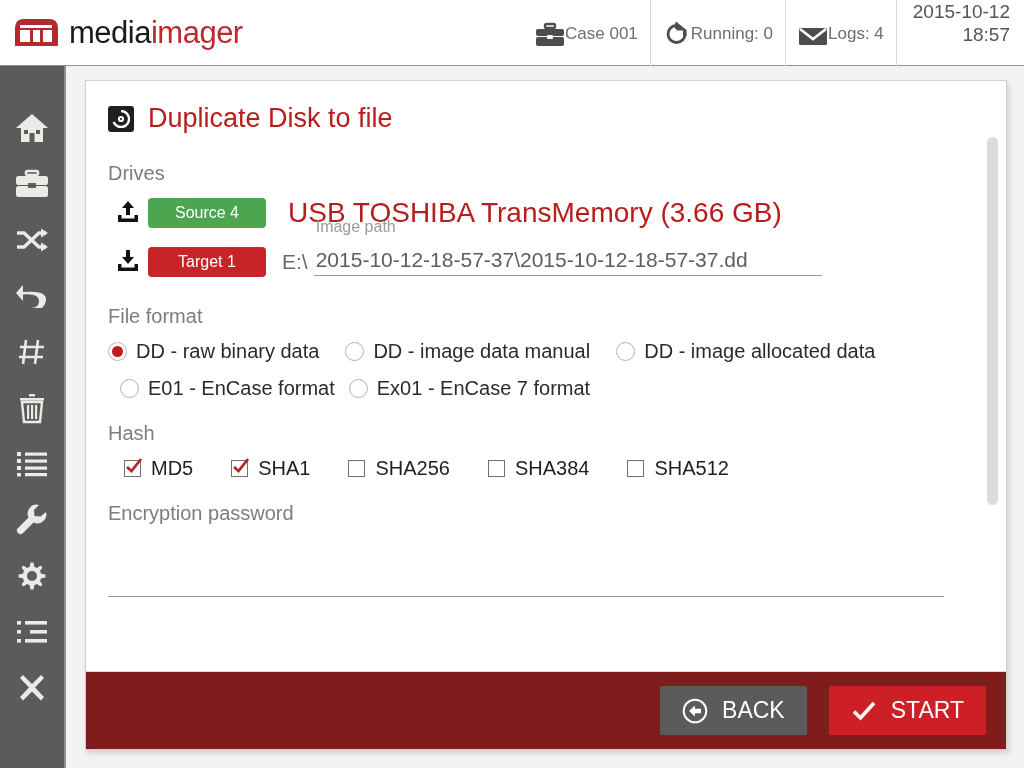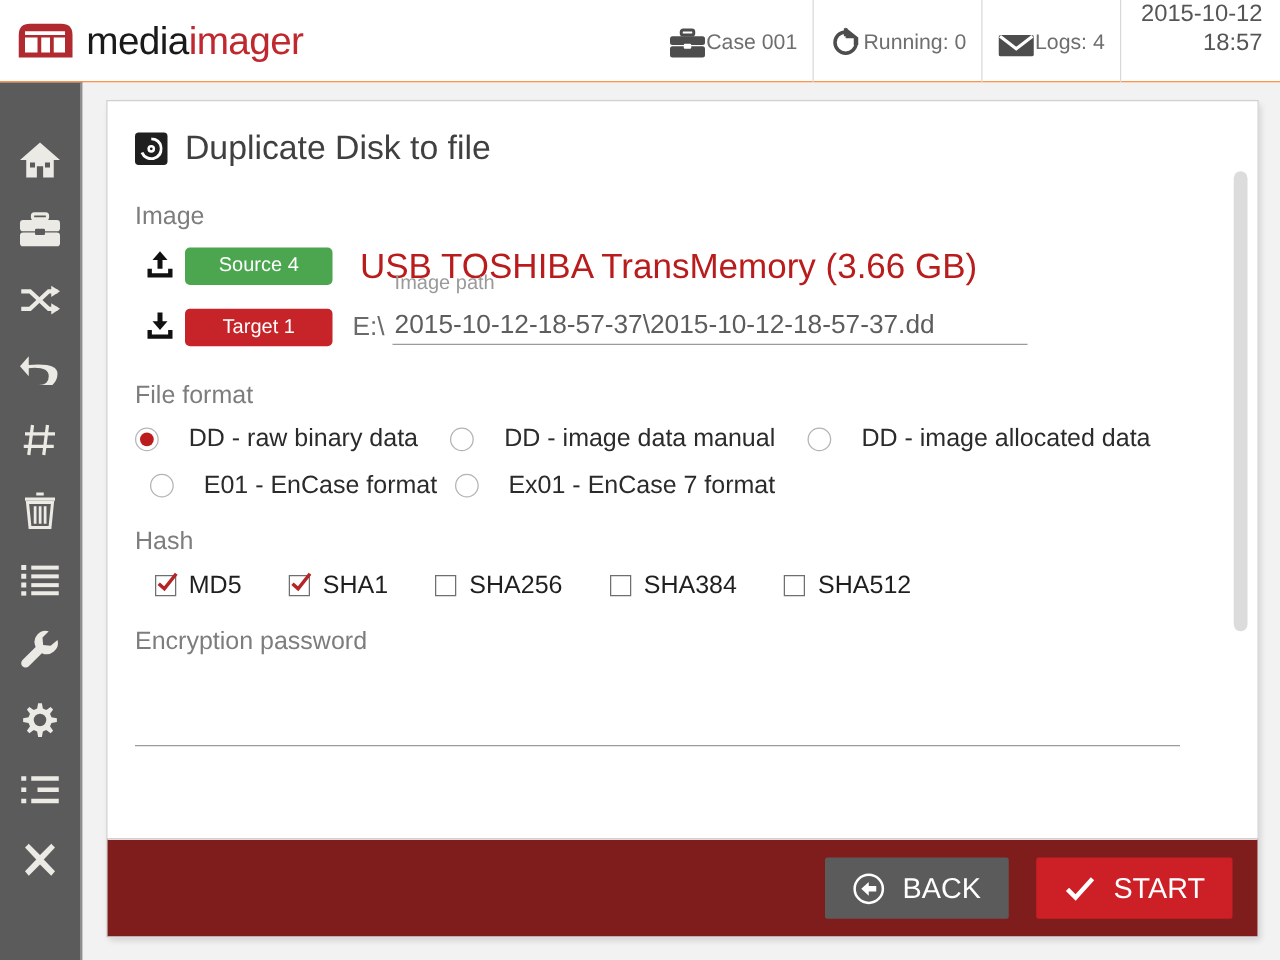--- a/index.html
+++ b/index.html
@@ -64,21 +64,21 @@
     box-shadow: 2px 3px 5px rgba(0,0,0,0.14);
     display: flex; flex-direction: column;
   }
   .dlg-body { position: relative; flex: 1 1 auto; overflow: hidden; padding: 18px 26px 0 22px; }
 
   .dlg-title { display: flex; align-items: center; margin: 4px 0 0 0; }
   .dlg-title .t-icon {
     width: 26px; height: 26px; background: #1f1f1f; border-radius: 3px;
     display: flex; align-items: center; justify-content: center; margin-right: 14px;
   }
-  .dlg-title .t-text { font-size: 27px; color: #404040; font-weight: 400; }
+  .dlg-title .t-text { font-size: 27px; color: #b91c1c; font-weight: 400; }
 
   .sec-label { font-size: 20px; color: #7d7d7d; margin-top: 28px; }
   .sec-label.tight { margin-top: 22px; }
 
   .drive-row { display: flex; align-items: center; margin-top: 12px; }
   .drive-icon { width: 40px; display: flex; justify-content: center; align-items: center; }
   .badge {
     display: inline-flex; align-items: center; justify-content: center;
     height: 30px; min-width: 118px; padding: 0 12px;
     border-radius: 4px; color: #fff; font-size: 16px;
@@ -107,21 +107,21 @@
   .opt { display: flex; align-items: center; margin-right: 26px; }
   .radio {
     width: 19px; height: 19px; border: 1px solid #b3b3b3; border-radius: 50%;
     background: #fff; position: relative; flex: none;
   }
   .radio.on { border-color: #b7b7b7; }
   .radio.on::after {
     content: ""; position: absolute; left: 3px; top: 3px;
     width: 11px; height: 11px; border-radius: 50%; background: #bb1d1d;
   }
-  .opt-label { font-size: 20px; color: #2b2b2b; margin-left: 24px; white-space: nowrap; }
+  .opt-label { font-size: 20px; color: #2b2b2b; margin-left: 9px; white-space: nowrap; }
 
   .hash-row { display: flex; align-items: center; margin-top: 12px; padding-left: 16px; }
   .hopt { display: flex; align-items: center; margin-right: 38px; }
   .cbox {
     width: 17px; height: 17px; border: 1px solid #6f6f6f; background: #fff;
     position: relative; flex: none;
   }
   .cbox .tick { position: absolute; left: -1px; top: -5px; }
   .hopt-label { font-size: 20px; color: #1f1f1f; margin-left: 10px; white-space: nowrap; }
 
@@ -348,21 +348,21 @@
           <span class="t-icon">
             <svg width="18" height="18" viewBox="0 0 18 18">
               <path d="M9 1 A8 8 0 1 1 1.6 12" fill="none" stroke="#ffffff" stroke-width="2.4"></path>
               <circle cx="9" cy="9" r="3.1" fill="#ffffff"></circle>
               <circle cx="9" cy="9" r="1.1" fill="#1f1f1f"></circle>
             </svg>
           </span>
           <span class="t-text">Duplicate Disk to file</span>
         </div>
 
-        <div class="sec-label">Image</div>
+        <div class="sec-label">Drives</div>
 
         <div class="drive-row">
           <span class="drive-icon">
             <svg width="26" height="26" viewBox="0 0 26 26">
               <path d="M13 1 L19 8 L15 8 L15 15 L11 15 L11 8 L7 8 Z" fill="#111111"></path>
               <path d="M3 15 L3 22 L23 22 L23 15 L19.5 15 L19.5 18.5 L6.5 18.5 L6.5 15 Z" fill="#111111"></path>
             </svg>
           </span>
           <span class="badge src">Source 4</span>
           <span class="drive-name">USB TOSHIBA  TransMemory (3.66 GB)</span>

